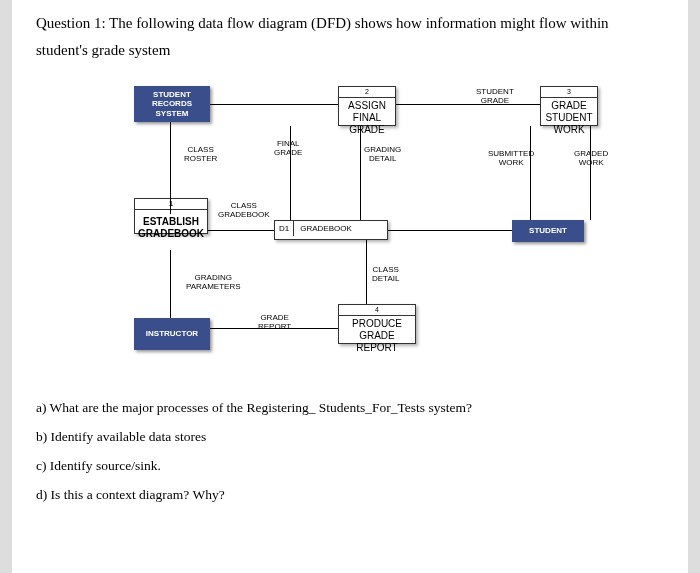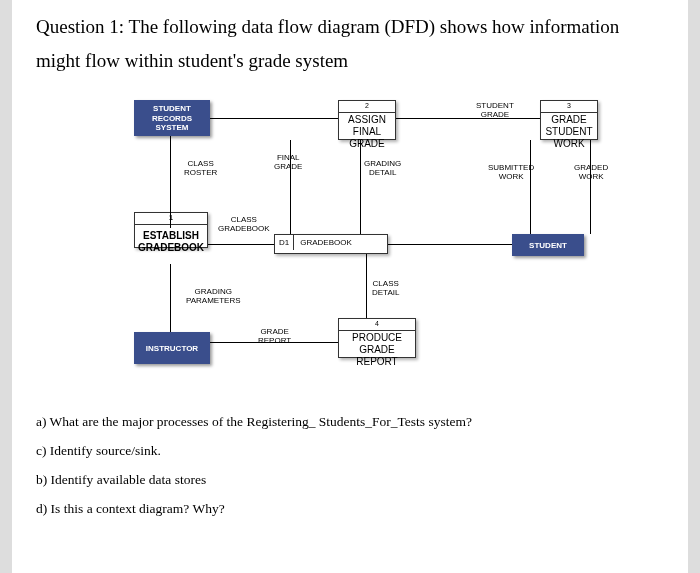--- a/index.html
+++ b/index.html
@@ -11,21 +11,21 @@
       overflow: hidden;
     }
     .page {
       background: #fff;
       margin: 0 12px;
       padding: 10px 24px;
       height: 100%;
       position: relative;
     }
     .question-header {
-      font-size: 19px;
+      font-size: 15px;
       line-height: 1.8;
       margin-bottom: 10px;
     }
     .diagram {
       position: relative;
       width: 560px;
       height: 290px;
       margin: 0 auto 30px;
       font-family: Arial, Helvetica, sans-serif;
       font-size: 8px;
@@ -165,17 +165,17 @@
     <div class="line" style="left:140px; top:254px; width:128px; height:1px;"></div>
     <div class="line" style="left:296px; top:166px; width:1px; height:64px;"></div>
     <div class="line" style="left:460px; top:52px; width:1px; height:94px;"></div>
     <div class="line" style="left:520px; top:52px; width:1px; height:94px;"></div>
   </div>
 
   <div class="questions">
     <div class="q">
       <span>a) What are the major processes of the Registering_ Students_For_Tests system?</span>
     </div>
+    <div class="q">b) Identify available data stores</div>
     <div class="q">c) Identify source/sink.</div>
-    <div class="q">b) Identify available data stores</div>
     <div class="q">d) Is this a context diagram? Why?</div>
   </div>
 </div>
 
 </body></html>

